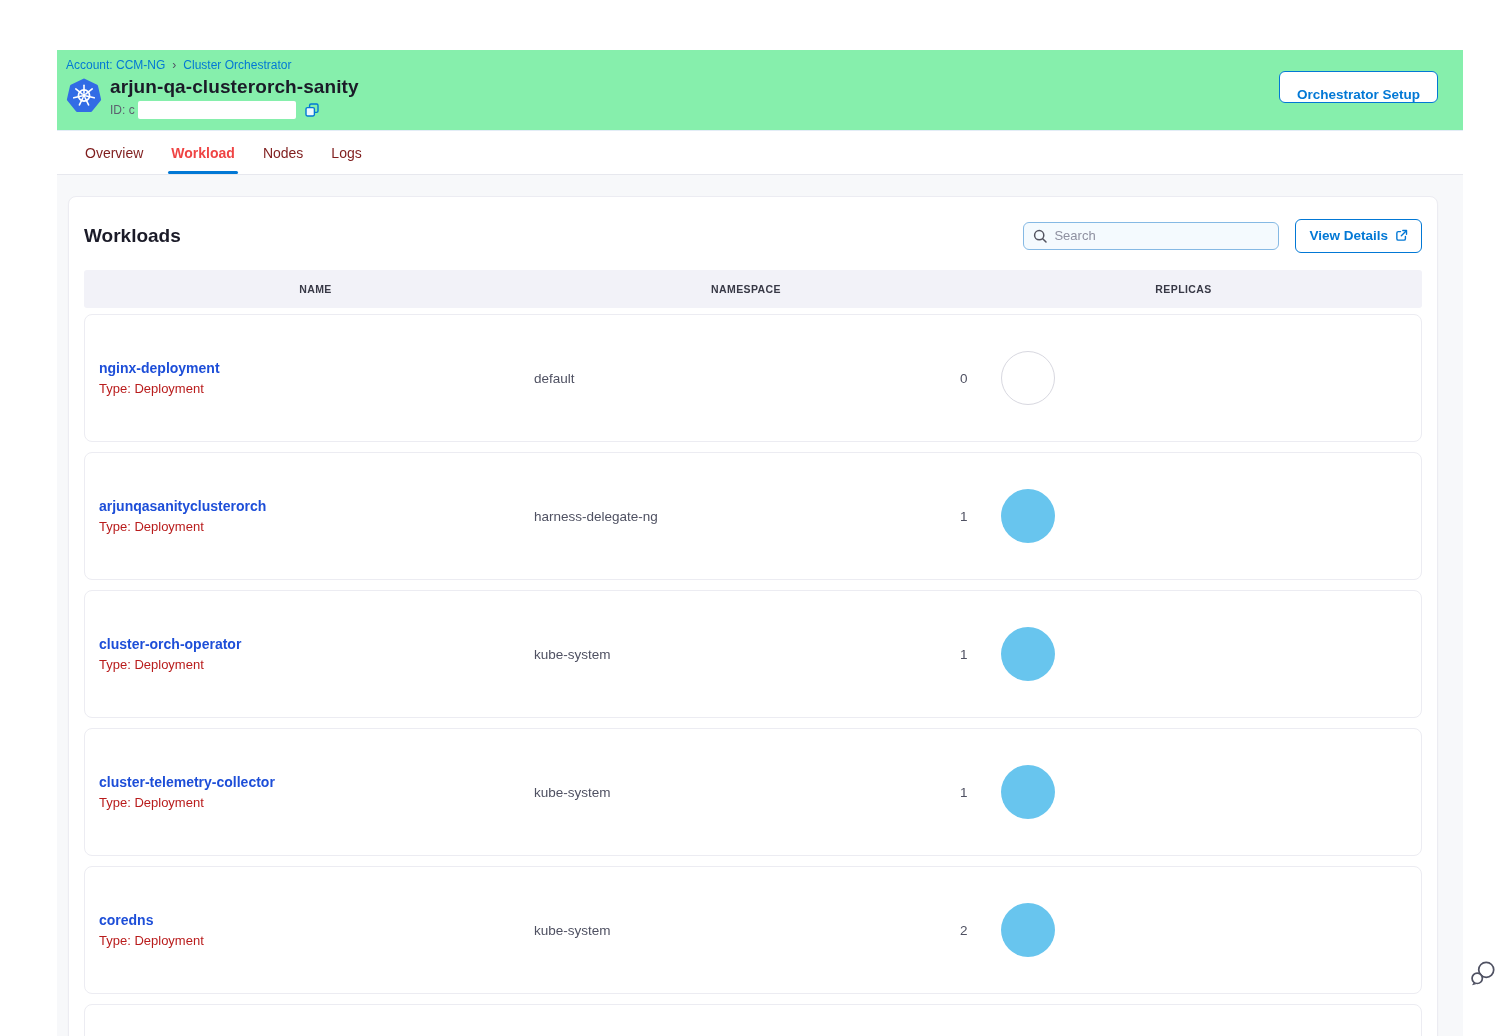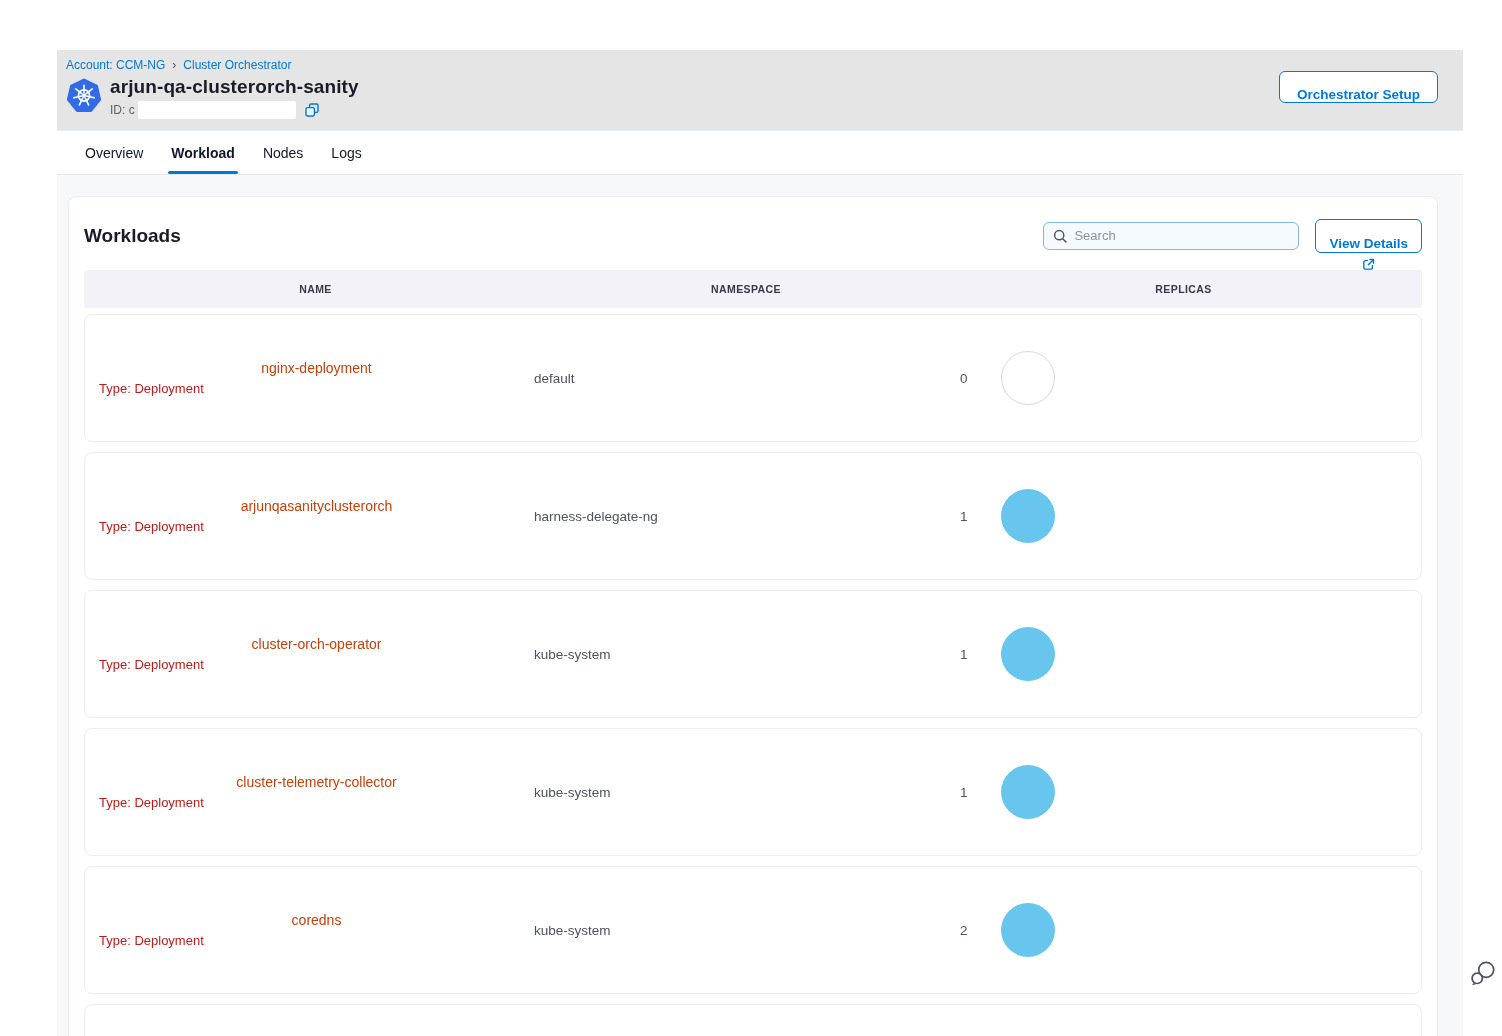--- a/index.html
+++ b/index.html
@@ -1,74 +1,74 @@
 <!DOCTYPE html>
 <html><head>
 <meta charset="utf-8">
 <style>
   * { margin:0; padding:0; box-sizing:border-box; }
   html,body { width:1502px; height:1036px; background:#ffffff; overflow:hidden;
               font-family:"Liberation Sans","DejaVu Sans",sans-serif; }
   .container { position:absolute; left:57px; top:50px; width:1406px; height:986px; }
 
   
-  .header-panel { position:relative; height:81px; background:#e5e5e5;
+  .header-panel { position:relative; height:81px; background:#86efac;
                   border-bottom:1px solid #e3edf6; padding:8px 25px 0 9px; }
   .breadcrumb { font-size:12px; display:flex; align-items:center; gap:7px; }
   .crumb-link { color:#0278d5; cursor:pointer; text-decoration:none; }
   .crumb-sep { color:#4f5162; font-size:12px; }
   .title-row { display:flex; margin-top:4px; }
   .k8s-icon { width:36px; height:36px; margin-top:2px; flex:0 0 auto; }
   .title-block { margin-left:8px; }
   .page-title { font-size:19px; font-weight:bold; color:#1b1b28; letter-spacing:.1px; }
   .id-row { display:flex; align-items:center; margin-top:3px; font-size:12px; color:#5c5f6e; }
   .id-redaction { width:158px; height:18px; background:#ffffff; border-radius:2px; margin-left:3px; }
   .copy-icon { margin-left:9px; cursor:pointer; display:inline-flex; }
   .setup-btn { position:absolute; top:21px; right:25px; height:32px; padding:15px 17px;
                background:#ffffff; border:1px solid #0278d5; border-radius:6px;
                color:#0278d5; font-size:13.5px; font-weight:bold; cursor:pointer;
                font-family:inherit; }
 
   
   .tab-bar { height:44px; background:#ffffff; border-bottom:1px solid #e7e8ee;
              display:flex; align-items:stretch; padding-left:26px; gap:24px; }
   .tab { position:relative; display:flex; align-items:center; font-size:14px;
-         color:#0f172a; cursor:pointer; padding:0 2px; }
-  .tab.active { font-weight:bold; color:#0f172a;text-align:center; }
+         color:#7f1d1d; cursor:pointer; padding:0 2px; }
+  .tab.active { font-weight:bold; color:#ef4444;text-align:center; }
   .tab.active::after { content:""; position:absolute; left:-1px; right:-1px; bottom:0;
                        height:3px; border-radius:3px; background:#0278d5; }
 
   
   .body-area { background:#f7f8fa; height:861px; }
   .card { margin-left:11px; margin-top:0; position:relative; top:21px; width:1370px;
           height:1100px; background:#ffffff; border:1px solid #ececf2; border-radius:8px;
           box-shadow:0 1px 2px rgba(40,41,61,.03); padding:24px 15px 0 15px; }
   .card-head { display:flex; align-items:center; justify-content:space-between; height:29px; }
   .card-title { font-size:19px; font-weight:bold; color:#1b1b28; }
   .head-controls { display:flex; align-items:center; gap:16px; }
   .search-box { display:flex; align-items:center; width:256px; height:28px;
                 background:#f4fafe; border:1px solid #85b9e4; border-radius:6px;
                 padding:0 9px; gap:7px; }
   .search-input { border:none; outline:none; background:transparent; font-size:13px;
                   color:#ef4444; width:100%; font-family:inherit; }
   .search-input::placeholder { color:#8e90a0; }
   .details-btn { display:flex; align-items:center; gap:7px; height:29px; padding:16px 13px;
                  background:#ffffff; border:1px solid #0278d5; border-radius:6px;
                  color:#0278d5; font-size:13.5px; font-weight:bold; cursor:pointer;
-                 font-family:inherit;flex-direction:column; }
+                 font-family:inherit; }
 
   
   .grid-cols { display:grid; grid-template-columns:435px 426px 1fr; align-items:center;
                padding:0 14px; }
   .table-header { margin-top:20px; height:38px; background:#f2f2f8; border-radius:3px; }
   .col-label { font-size:10.5px; font-weight:bold; color:#383946; letter-spacing:.4px;text-align:center; }
   .rows { margin-top:6px; }
   .row-card { height:128px; border:1px solid #ececf2; border-radius:8px;
               margin-bottom:10px; background:#ffffff; cursor:pointer; }
-  .w-name { font-size:14px; font-weight:normal; color:#c2410c;text-align:center; }
+  .w-name { font-size:14px; font-weight:bold; color:#1d4ed8; }
   .w-type { font-size:13px; color:#b91c1c; margin-top:5px; }
   .w-ns { font-size:13.5px; color:#4f5162; }
   .replica-cell { display:flex; align-items:center; gap:32px; }
   .replica-num { font-size:13.5px; color:#4f5162; min-width:9px; }
   .replica-circle { width:54px; height:54px; border-radius:50%; background:#ffffff;
                     border:1px solid #d8d8e0; }
   .replica-circle.filled { border:none; }
   .row-card.partial { height:128px; }
 
   

